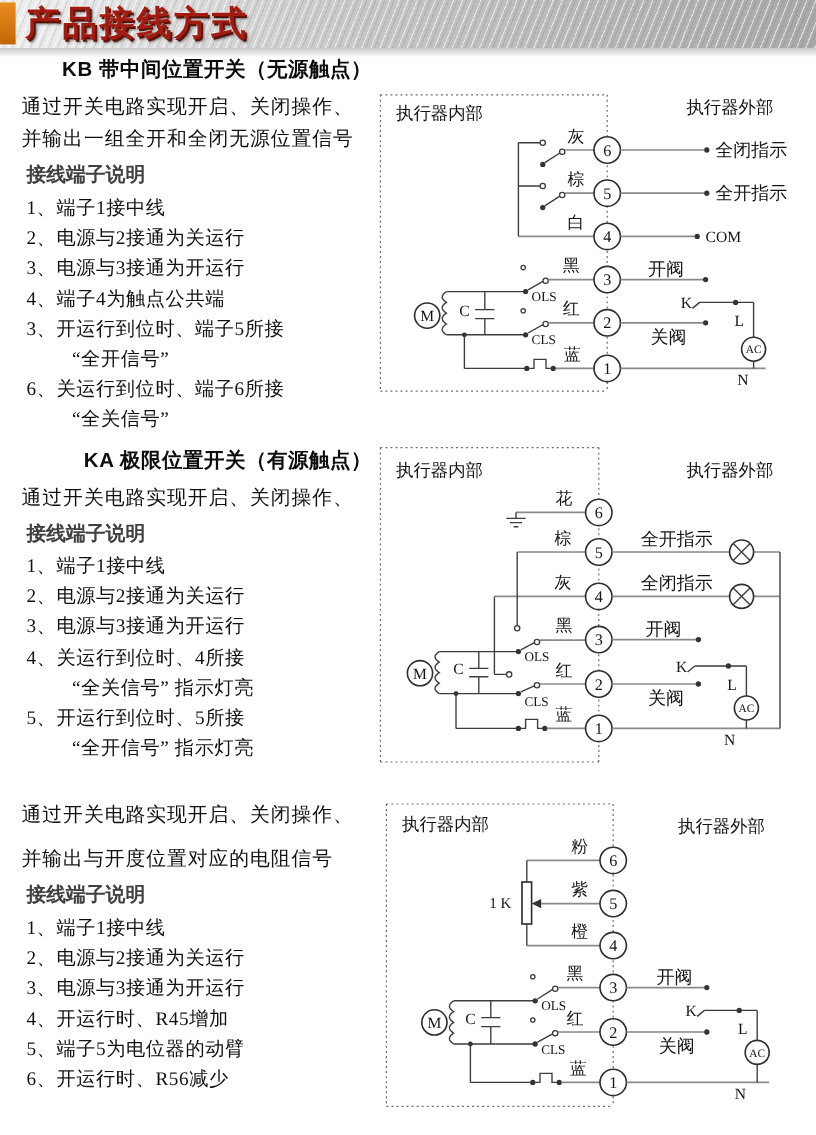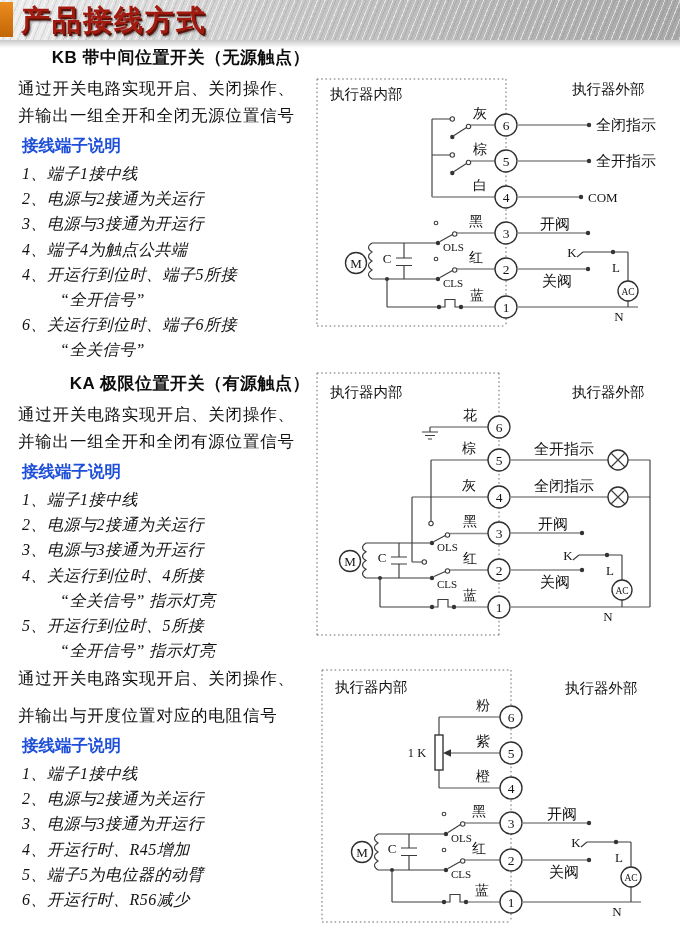--- a/index.html
+++ b/index.html
@@ -18,22 +18,22 @@
   .title{position:absolute;left:21px;top:1px;margin:0;
        font:bold 29px/38px "Liberation Sans",sans-serif;color:#a31b10;letter-spacing:2px;
        text-shadow:-1px -1px 0 rgba(255,255,255,.35),1.5px 1.5px 0 #5a1206,2.5px 2.5px 2px rgba(60,60,60,.65);}
 
   
   .sec{position:absolute;left:14px;width:296px;}
   .stitle{font-family:"Liberation Sans",sans-serif;font-weight:bold;font-size:17px;
           text-align:right;letter-spacing:.5px;margin:0 0 6px 0;color:#0d0d0d;}
   .desc{font-size:16.5px;line-height:27px;letter-spacing:.8px;margin:0 0 0 4px;}
   .subhead{font-family:"Liberation Sans",sans-serif;font-weight:bold;font-size:16.5px;
-           margin:6px 0 4px 8px;color:#1d4ed8;}
-  .li{font-size:16px;line-height:25.2px;padding-left:8px;letter-spacing:.5px;font-style:italic;}
+           margin:6px 0 4px 8px;color:#404040;}
+  .li{font-size:16px;line-height:25.2px;padding-left:8px;letter-spacing:.5px;}
   .li.cont{padding-left:46px;}
   .sec-kc .desc{margin-top:10px;}
 
   
   svg{position:absolute;}
   .dotted{fill:none;stroke:#6a6a6a;stroke-width:1;stroke-dasharray:1.6 2.6;}
   .blk{fill:none;stroke:#3d3d3d;stroke-width:1.15;}
   .wire{fill:none;stroke:#8a8a8a;stroke-width:1.4;}
   .term{fill:#fff;stroke:#2e2e2e;stroke-width:1.35;}
   .oc{fill:#fff;stroke:#3d3d3d;stroke-width:1.1;}
@@ -59,30 +59,29 @@
 
   <section class="sec sec-kb" style="top:46px;">
     <h2 class="stitle">KB 带中间位置开关（无源触点）</h2>
     <p class="desc">通过开关电路实现开启、关闭操作、</p>
     <p class="desc">并输出一组全开和全闭无源位置信号</p>
     <h3 class="subhead">接线端子说明</h3>
     <div class="li">1、端子1接中线</div>
     <div class="li">2、电源与2接通为关运行</div>
     <div class="li">3、电源与3接通为开运行</div>
     <div class="li">4、端子4为触点公共端</div>
-    <div class="li">4、开运行到位时、端子5所接</div>
+    <div class="li">3、开运行到位时、端子5所接</div>
     <div class="li cont">“全开信号”</div>
     <div class="li">6、关运行到位时、端子6所接</div>
     <div class="li cont">“全关信号”</div>
   </section>
 
   <section class="sec sec-ka" style="top:360px;margin-top:12px;">
     <h2 class="stitle">KA 极限位置开关（有源触点）</h2>
     <p class="desc">通过开关电路实现开启、关闭操作、</p>
-    <p class="desc">并输出一组全开和全闭有源位置信号</p>
     <h3 class="subhead">接线端子说明</h3>
     <div class="li">1、端子1接中线</div>
     <div class="li">2、电源与2接通为关运行</div>
     <div class="li">3、电源与3接通为开运行</div>
     <div class="li">4、关运行到位时、4所接</div>
     <div class="li cont">“全关信号” 指示灯亮</div>
     <div class="li">5、开运行到位时、5所接</div>
     <div class="li cont">“全开信号” 指示灯亮</div>
   </section>
 

